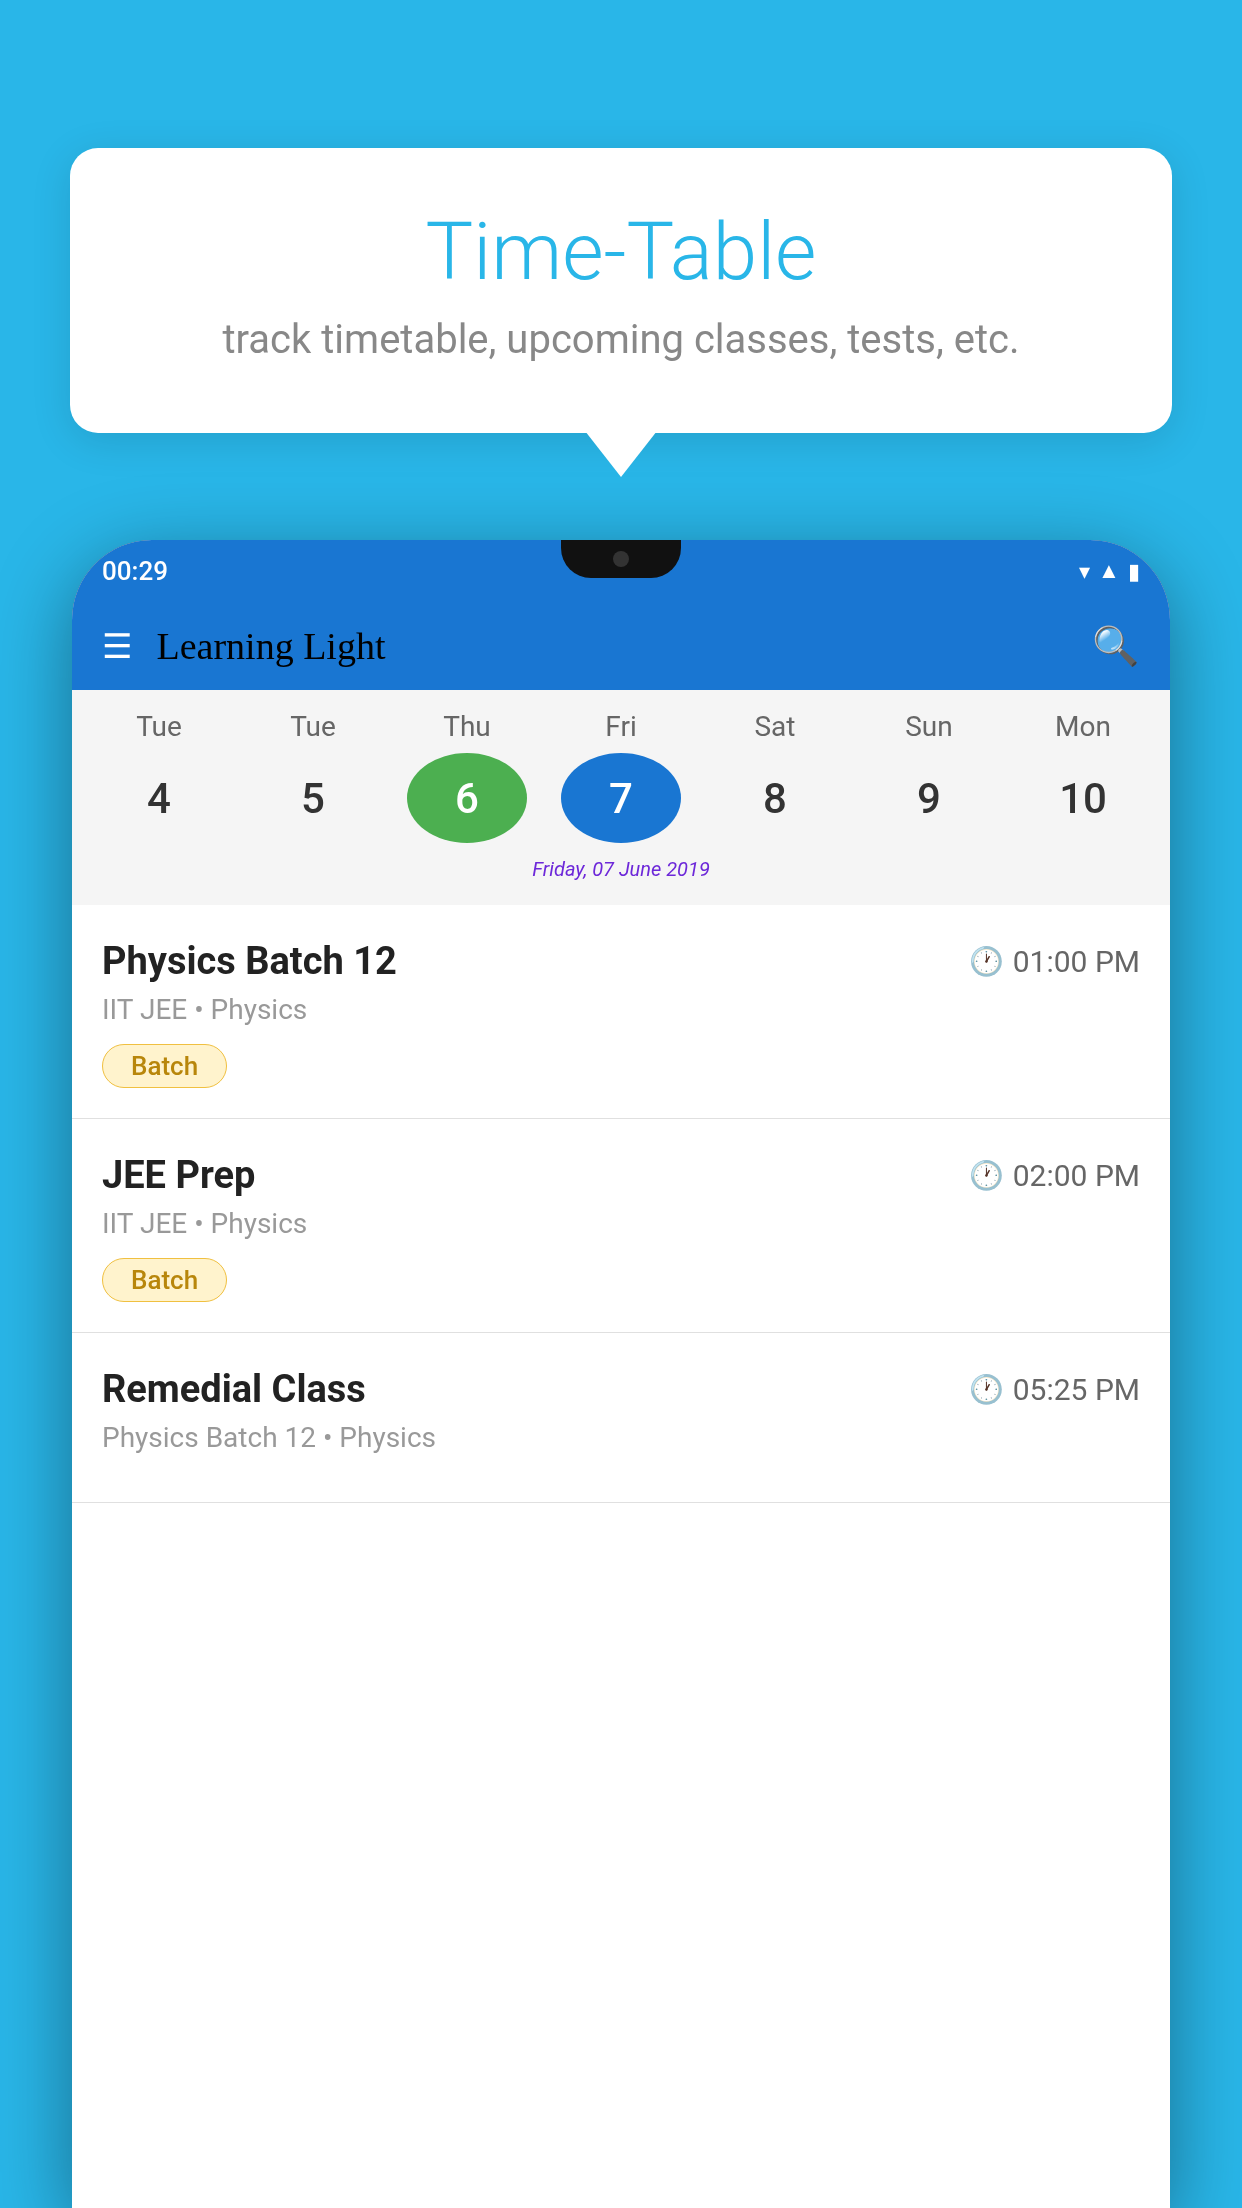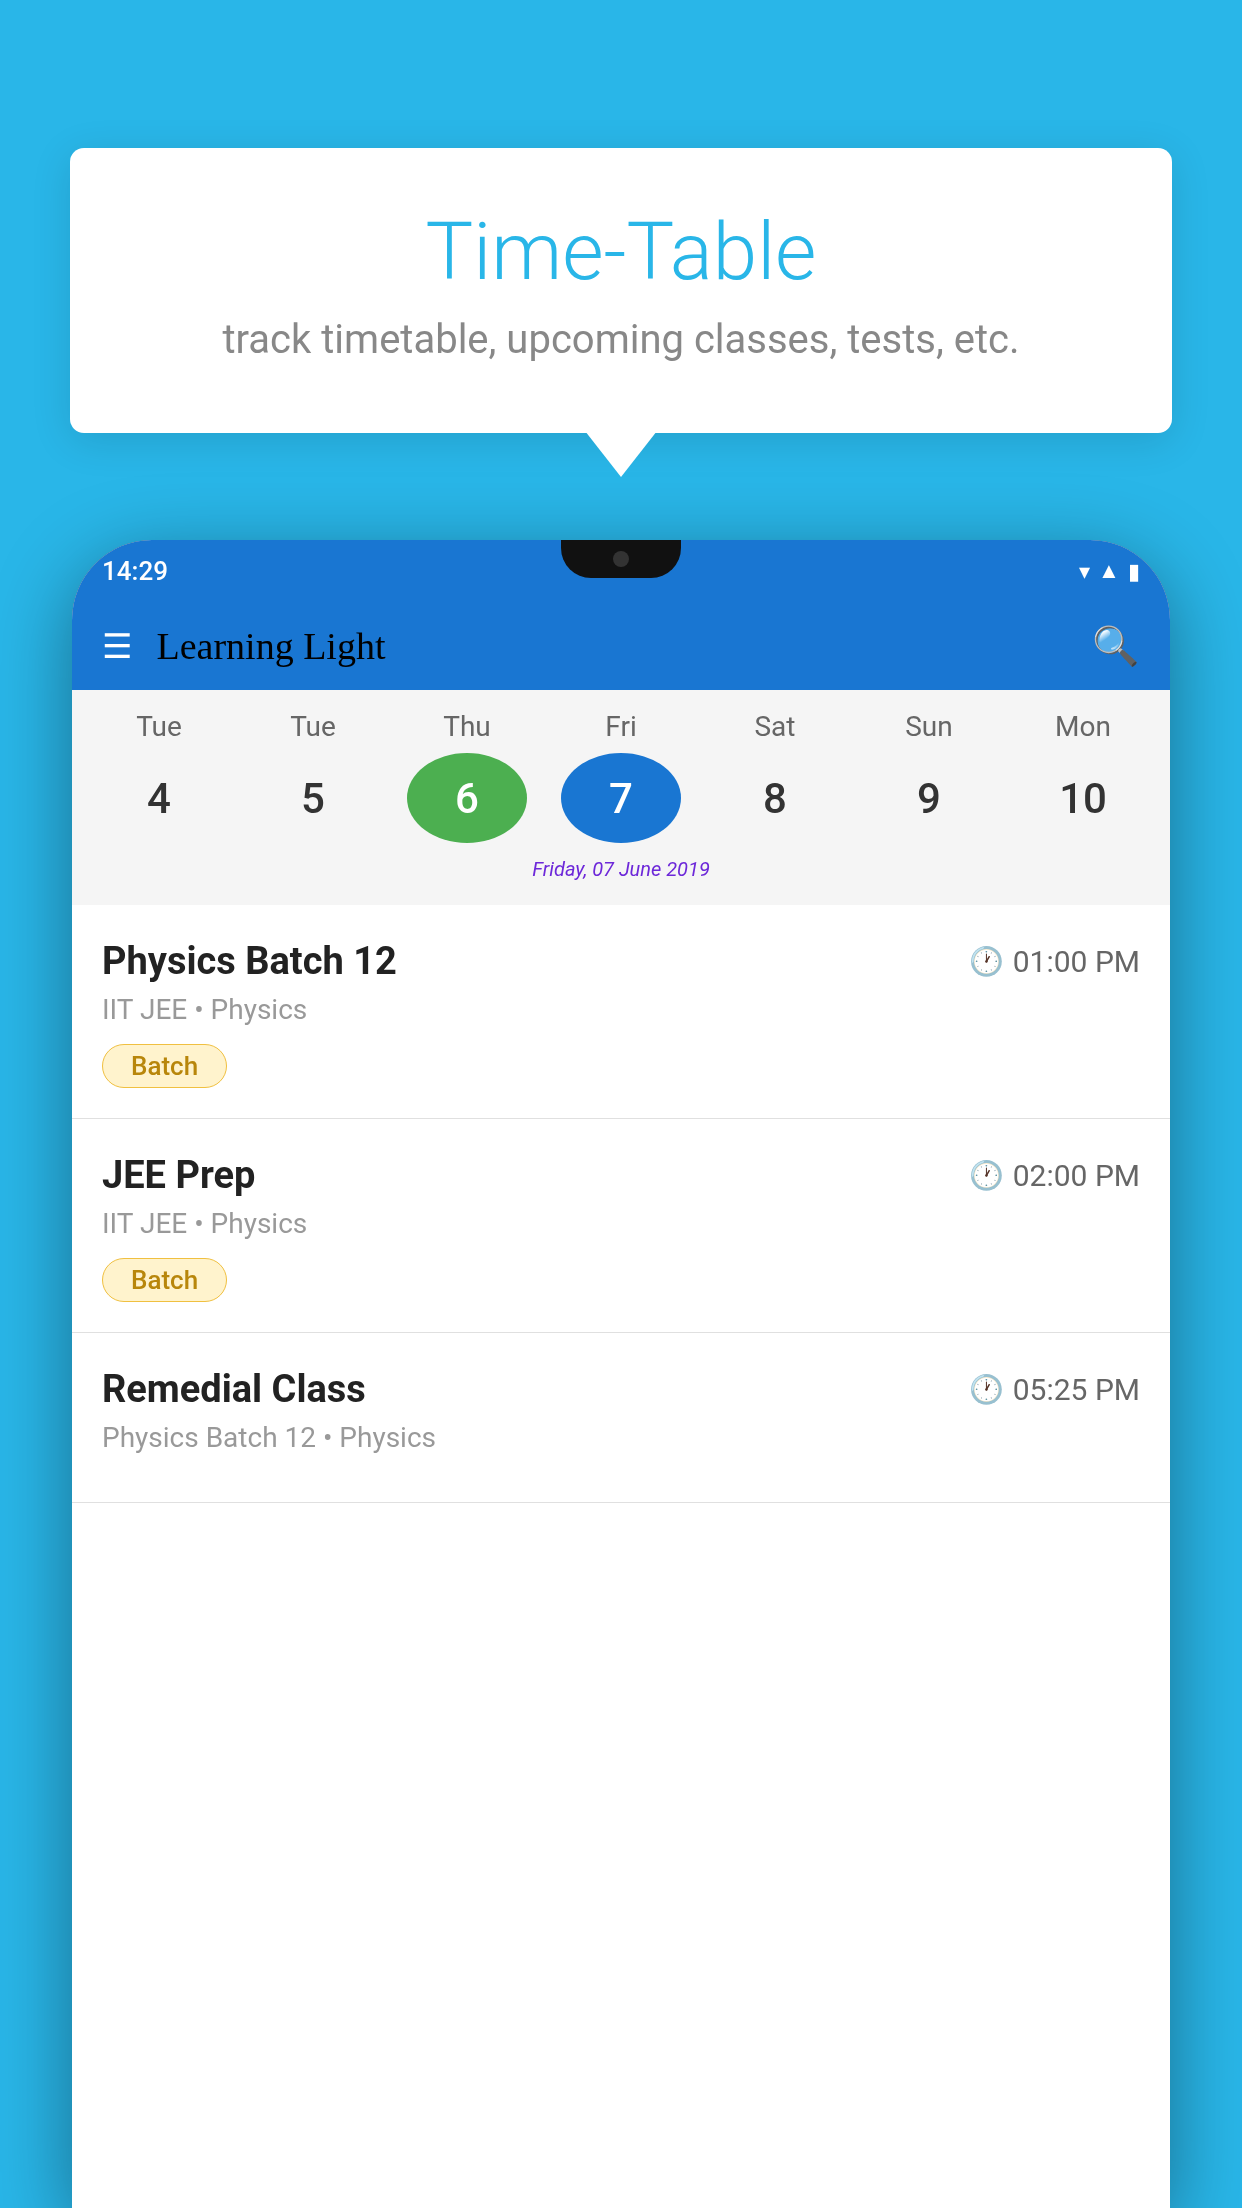--- a/index.html
+++ b/index.html
@@ -14,21 +14,21 @@
       position: relative;
     }
 
     
     .tooltip-card {
       position: absolute;
       top: 148px;
       left: 70px;
       right: 70px;
       background: #fff;
-      border-radius: 14px;
+      border-radius: 28px;
       padding: 60px 60px 70px 60px;
       text-align: center;
       box-shadow: 0 8px 40px rgba(0,0,0,0.12);
     }
 
     .tooltip-card::after {
       content: '';
       position: absolute;
       bottom: -44px;
       left: 50%;
@@ -278,21 +278,21 @@
 
 <div class="tooltip-card">
   <div class="tooltip-title">Time-Table</div>
   <div class="tooltip-subtitle">track timetable, upcoming classes, tests, etc.</div>
 </div>
 
 <div class="phone-frame">
   <div class="phone-screen">
 
     <div class="status-bar">
-      <span class="status-time">14:29</span>
+      <span class="status-time">00:29</span>
       <div class="notch">
         <div class="camera-dot"></div>
       </div>
       <div class="status-icons">
         <span class="status-icon">▾</span>
         <span class="status-icon">▲</span>
         <span class="status-icon">▮</span>
       </div>
     </div>
 

